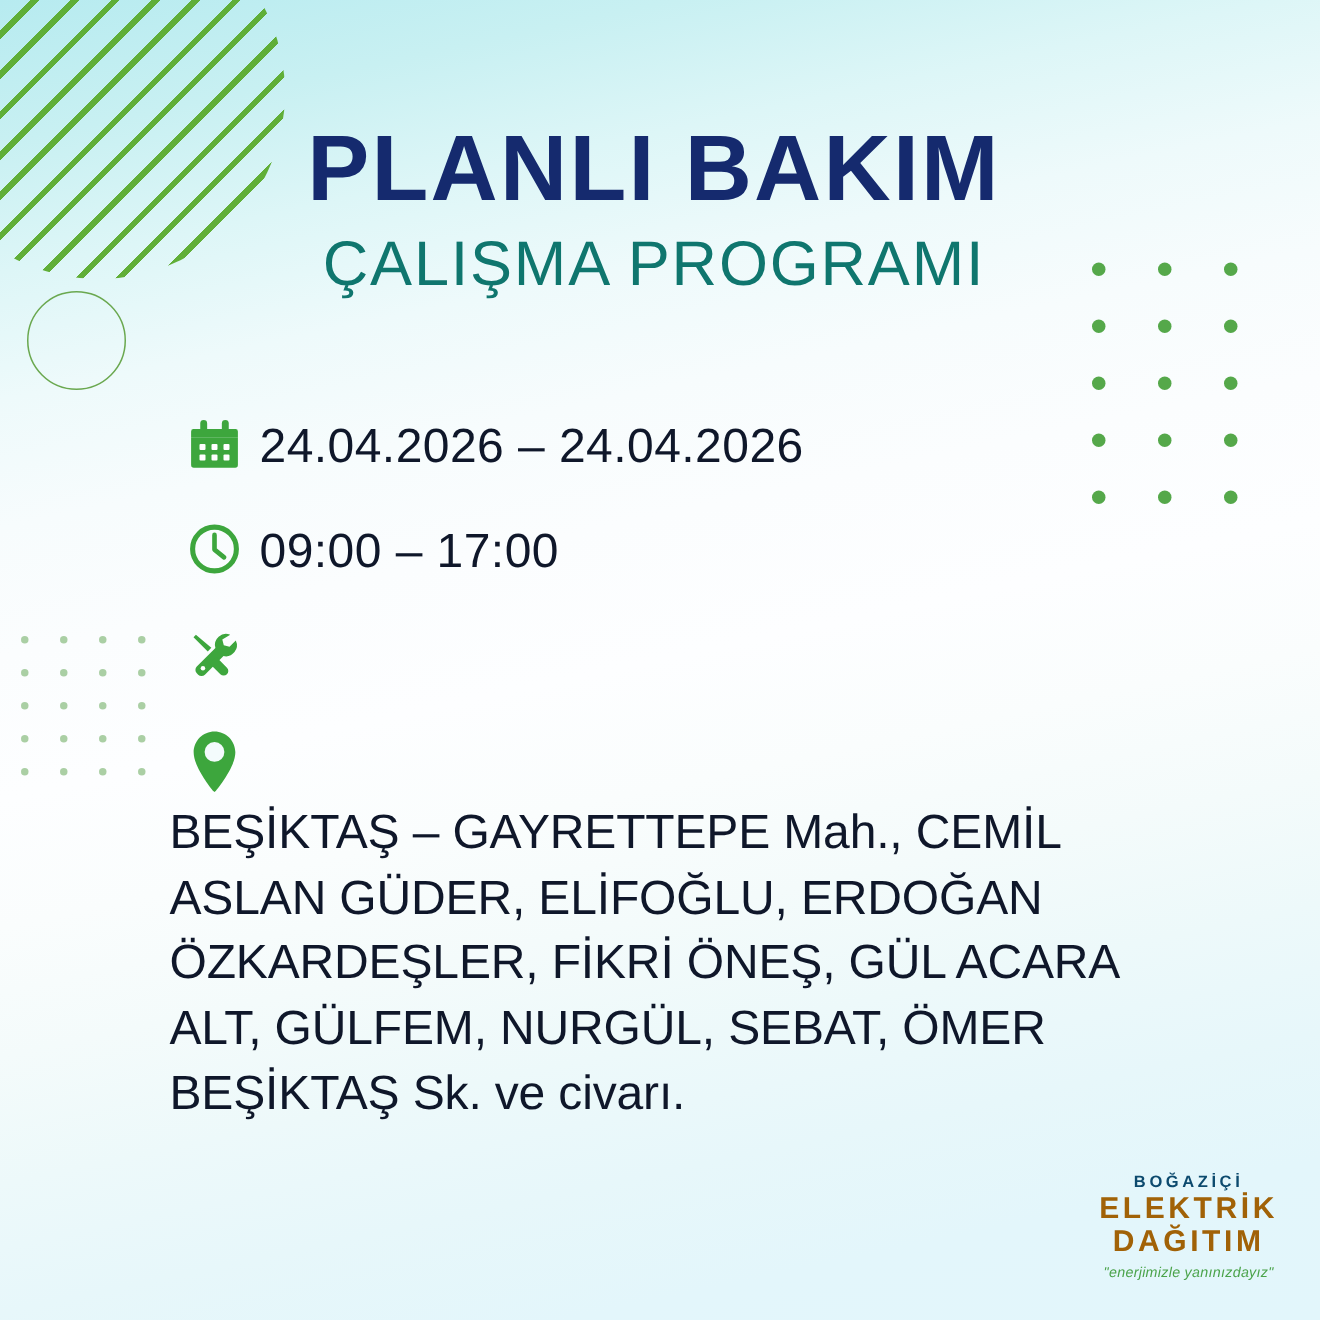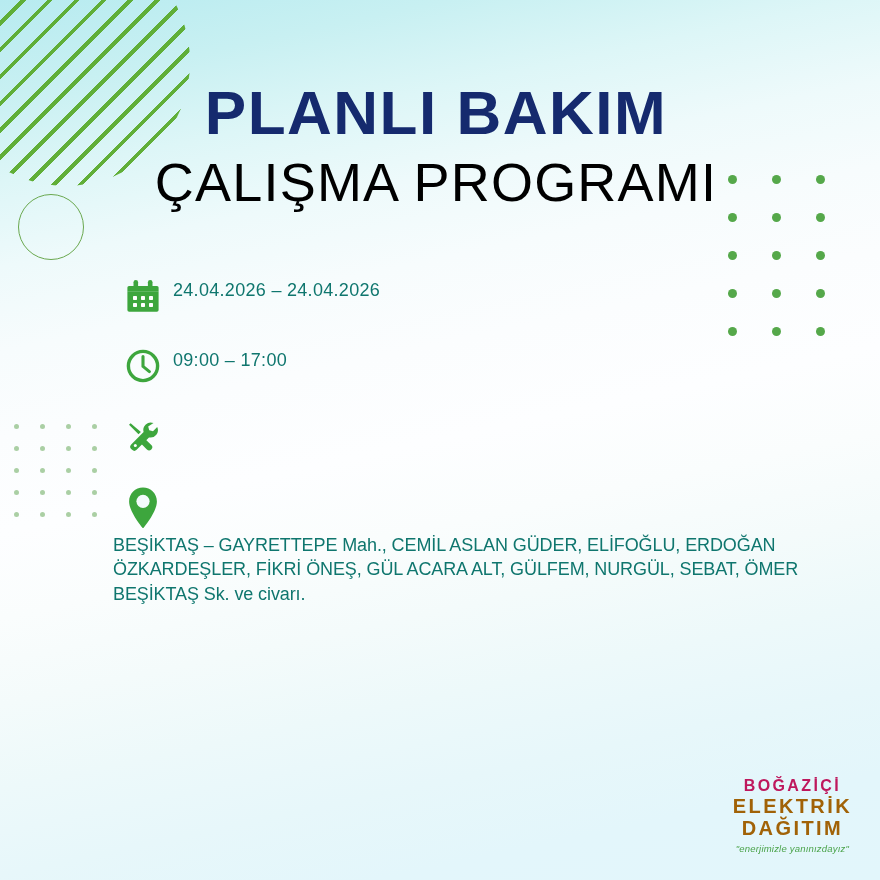--- a/index.html
+++ b/index.html
@@ -71,33 +71,33 @@
   .dots-left span { width:5px; height:5px; background:#8fbf86; opacity:.75; }
 
   
   .header { position:absolute; left:0; right:8px; top:82px; text-align:center; }
   .title {
     font-size:62px; font-weight:bold; letter-spacing:1.5px;
     color:#152a6e; line-height:1; white-space:nowrap;
   }
   .subtitle {
     margin-top:11px;
-    font-size:54px; font-weight:400; letter-spacing:1.2px;
-    color:#000000; line-height:1; white-space:nowrap;
+    font-size:42px; font-weight:400; letter-spacing:1.2px;
+    color:#0f766e; line-height:1; white-space:nowrap;
   }
 
   
   .info { position:absolute; left:113px; top:272px; right:40px; }
   .row { display:flex; align-items:flex-start; margin-bottom:22px; }
   .row .ico {
     width:60px; min-width:60px; height:48px;
     display:flex; align-items:center; justify-content:center;
   }
   .row .txt {
-    font-size:18px; color:#0f766e; line-height:1.0;
+    font-size:32px; color:#0f172a; line-height:1.0;
     padding-top:9px; letter-spacing:.1px;
   }
   .row-date .txt, .row-time .txt { letter-spacing:.3px; }
   .row-loc { margin-bottom:0;flex-direction:column; }
   .row-loc .ico { align-items:flex-start; padding-top:4px; }
   .row-loc .txt {
     line-height:1.36; padding-top:3px;
     max-width:690px; letter-spacing:-.1px;
   }
 
@@ -108,21 +108,21 @@
   .f-lbl {
     margin-top:9px; font-size:12.5px; font-weight:bold;
     color:#1e2f66; letter-spacing:.1px; white-space:nowrap;
   }
   .f-item-web  .f-lbl { font-size:12.5px; }
   .f-item-x    .f-lbl { font-size:12.5px; }
 
   
   .brand { position:absolute; right:28px; bottom:26px; text-align:center; }
   .brand-l1 {
-    font-size:16px; font-weight:bold; color:#be185d;
+    font-size:11px; font-weight:bold; color:#0c4a6e;
     letter-spacing:2.4px; line-height:1.13;
   }
   .brand-l2, .brand-l3 {
     font-size:20px; font-weight:bold; color:#a16207;
     letter-spacing:2.4px; line-height:1.13;
   }
   .brand-tag {
     margin-top:3px; font-size:9.5px; font-style:italic;
     color:#4aa34a; letter-spacing:.2px;
   }

